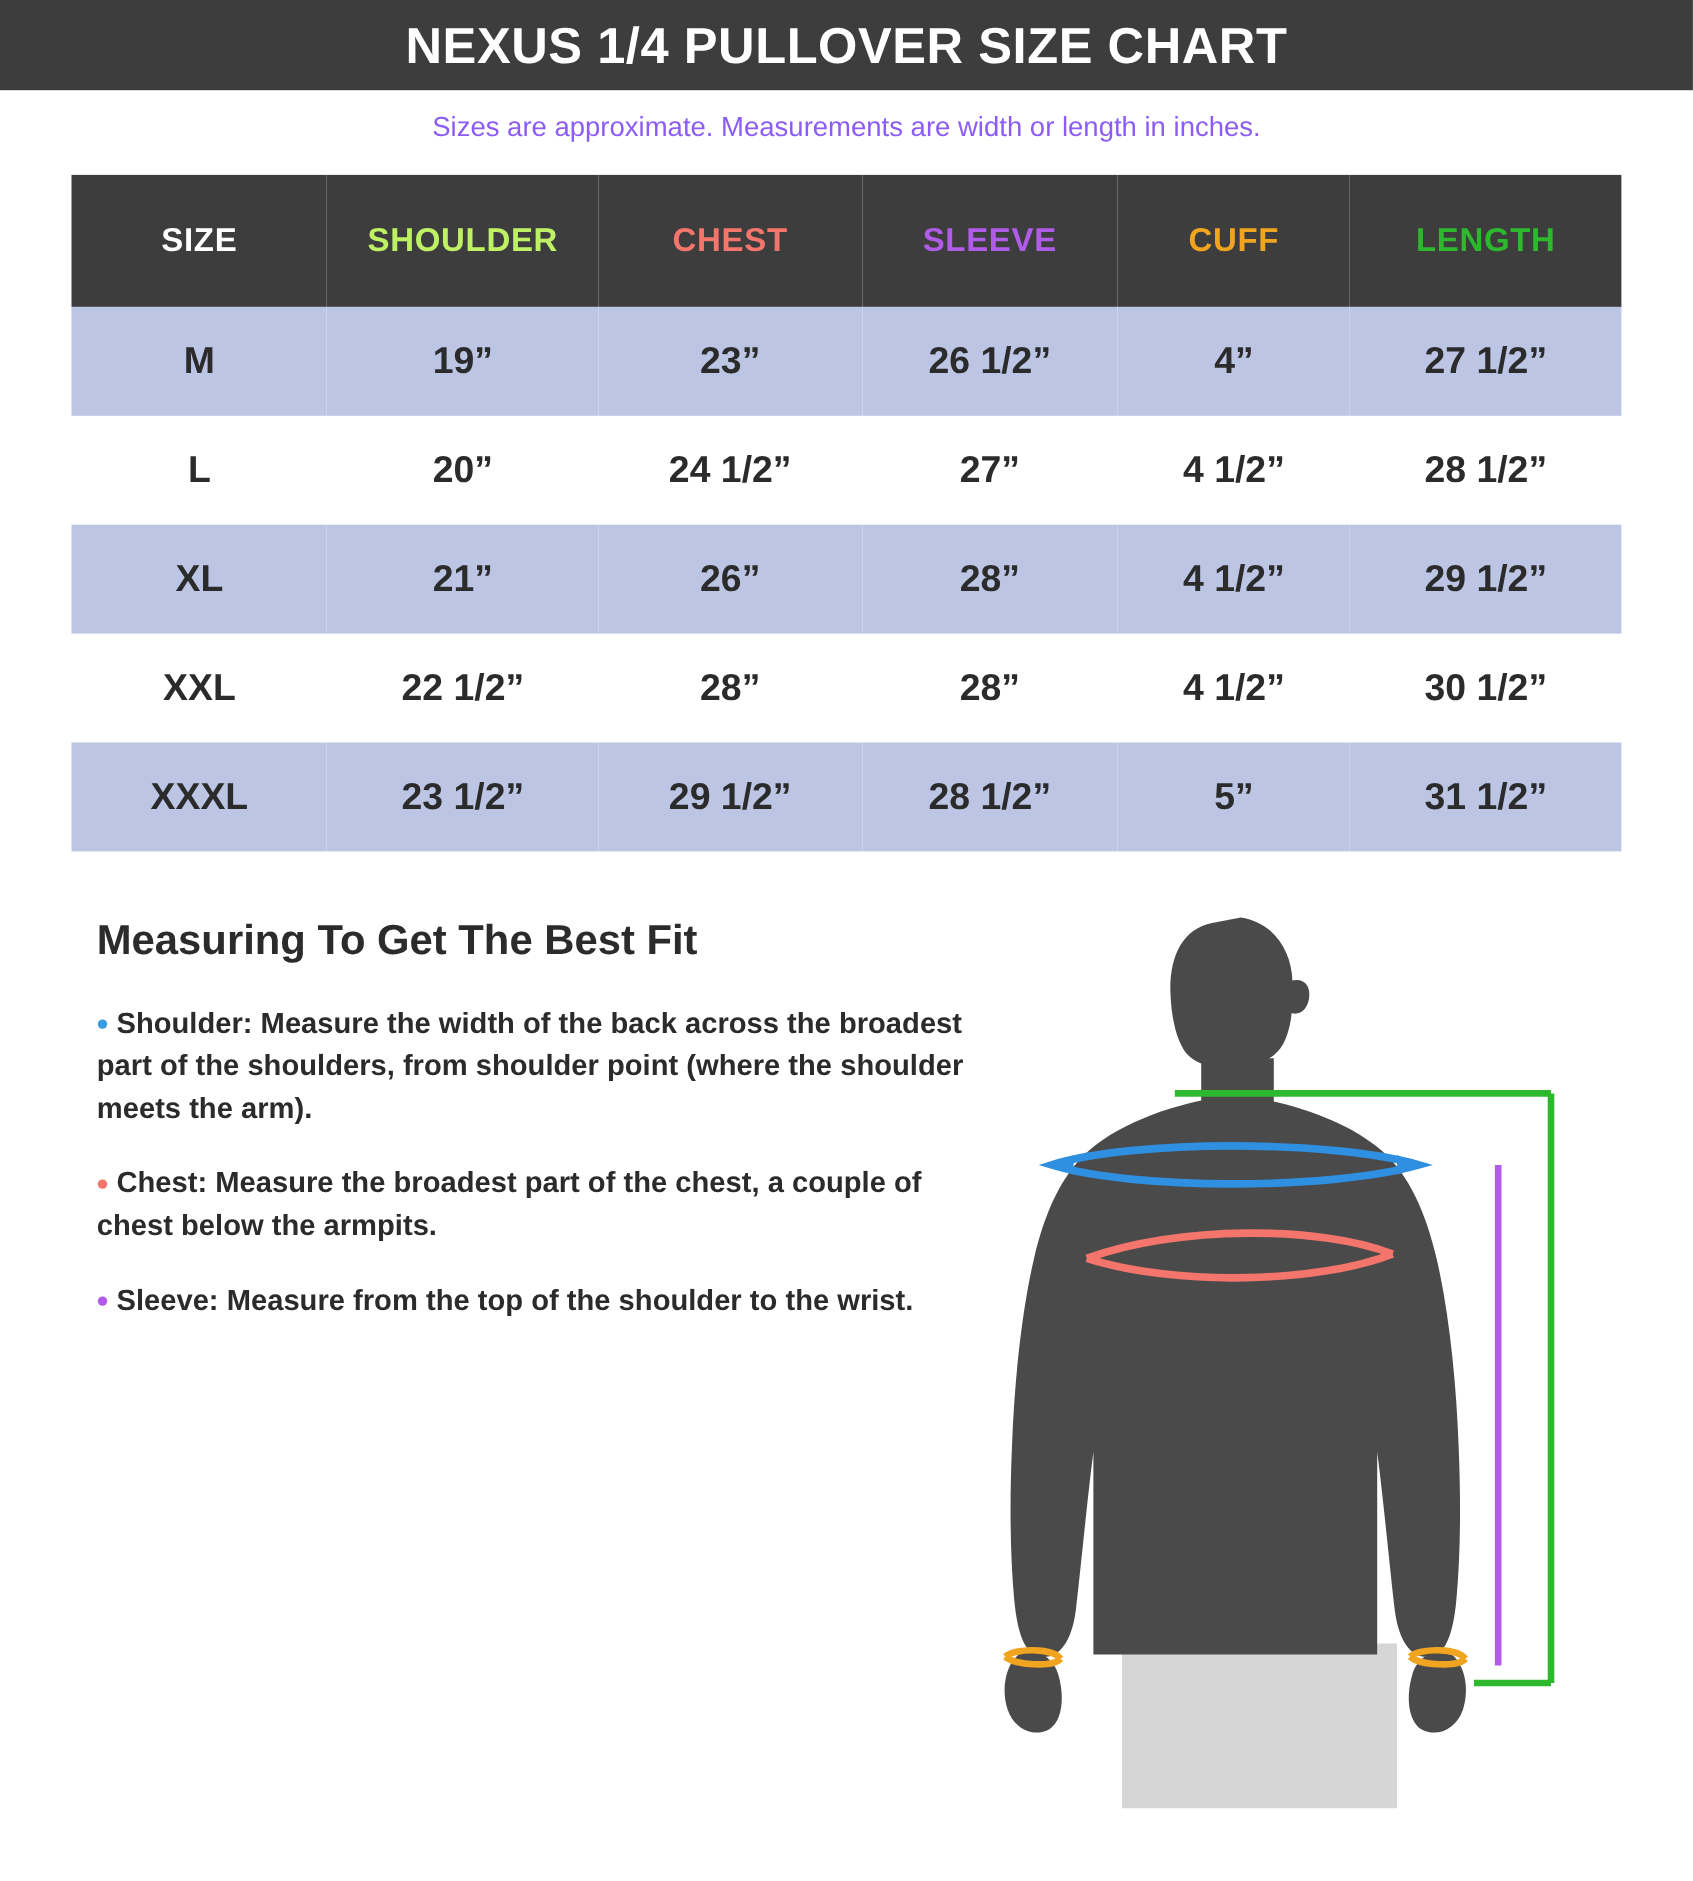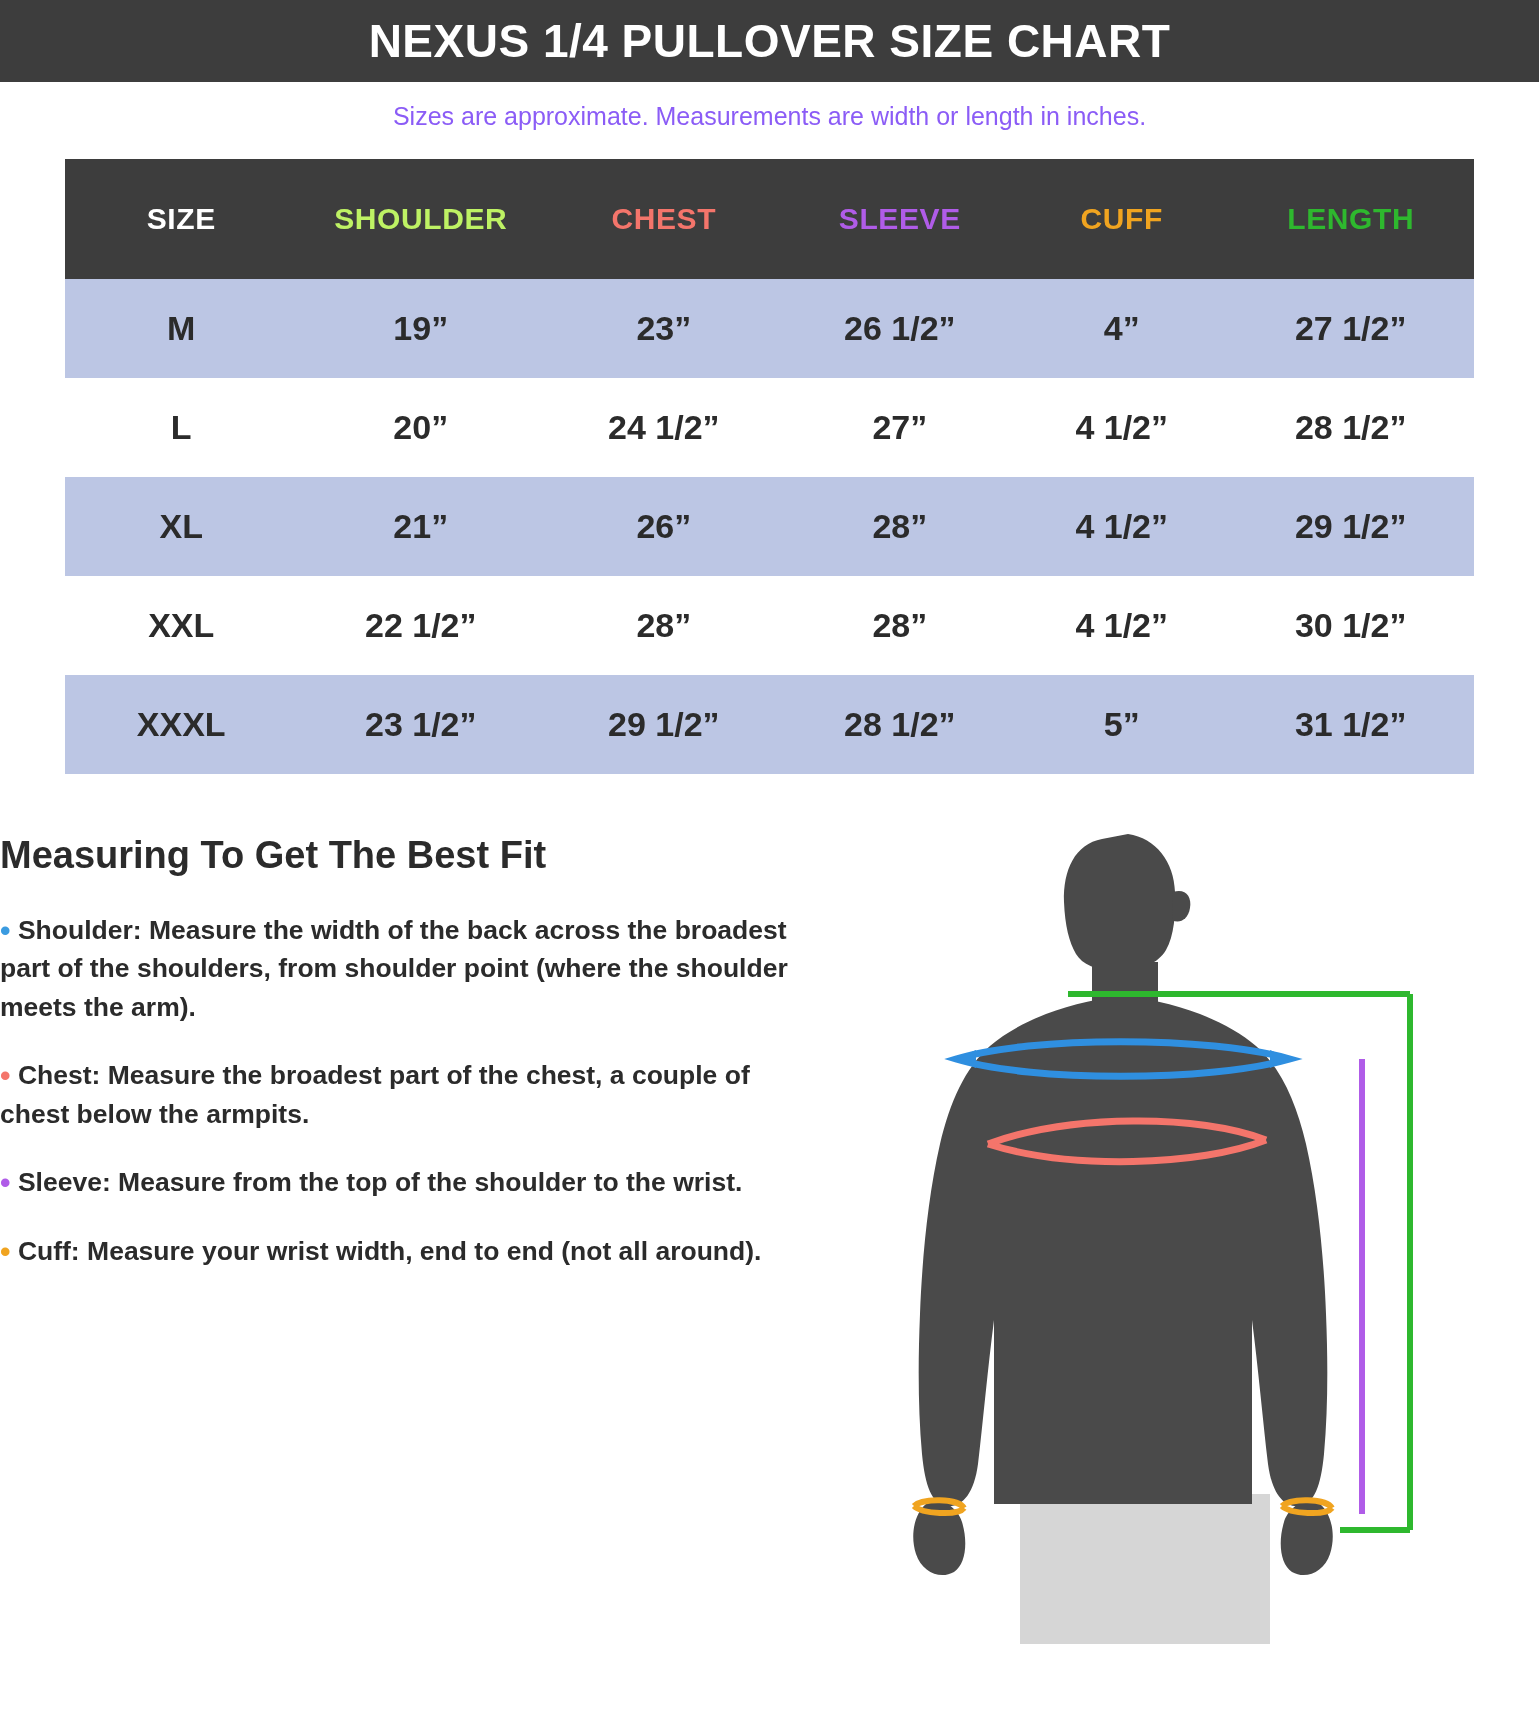--- a/index.html
+++ b/index.html
@@ -75,20 +75,21 @@
   col.c4 { width: 15%; }
   col.c5 { width: 17.5%; }
 
   
   .lower {
     display: flex;
     margin: 60px 0 0 0;
   }
   .measuring {
     width: 880px;
+    padding-left: 88px;
     box-sizing: border-box;
   }
   .measuring h2 {
     font-size: 38px;
     font-weight: bold;
     color: #2b2b2b;
     margin: 0 0 34px 0;
   }
   .mitem {
     font-size: 26.5px;
@@ -200,24 +201,20 @@
     <p class="mitem">
       <span class="bullet" style="color:#f4756b">•</span>
       <span>Chest:</span><span> Measure the broadest part of the chest, a couple of chest below the armpits.</span>
     </p>
 
     <p class="mitem">
       <span class="bullet" style="color:#b05ce8">•</span>
       <span>Sleeve:</span><span> Measure from the top of the shoulder to the wrist.</span>
     </p>
 
-    <p class="mitem">
-      <span class="bullet" style="color:#f0a420">•</span>
-      <span>Cuff:</span><span> Measure your wrist width, end to end (not all around).</span>
-    </p>
 
   </div>
 
   <div class="figure-wrap">
     <svg class="figure" width="640" height="830" viewBox="0 0 640 830">
 
       <path d="M150 680 L150 830 L400 830 L400 680 Z" fill="#d6d6d6"></path>
 
       <g fill="#4a4a4a">
 

